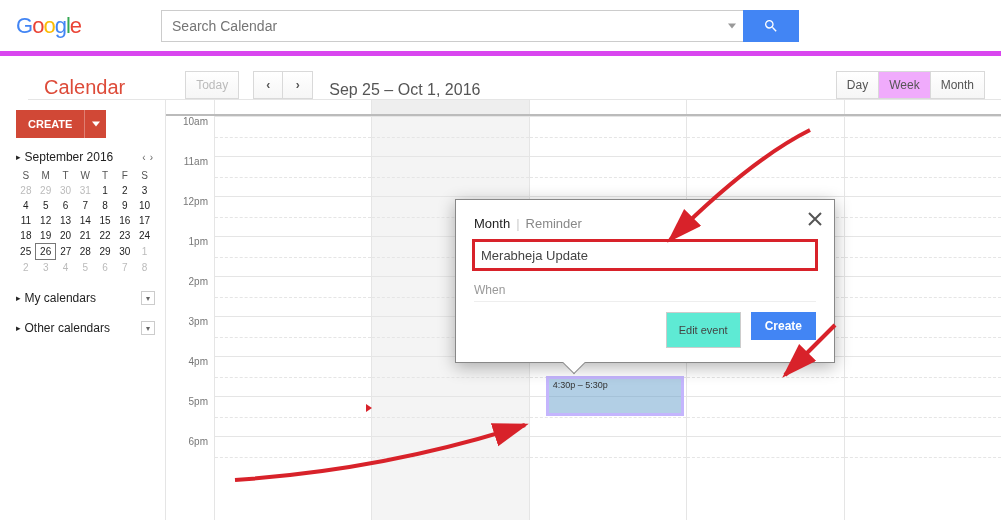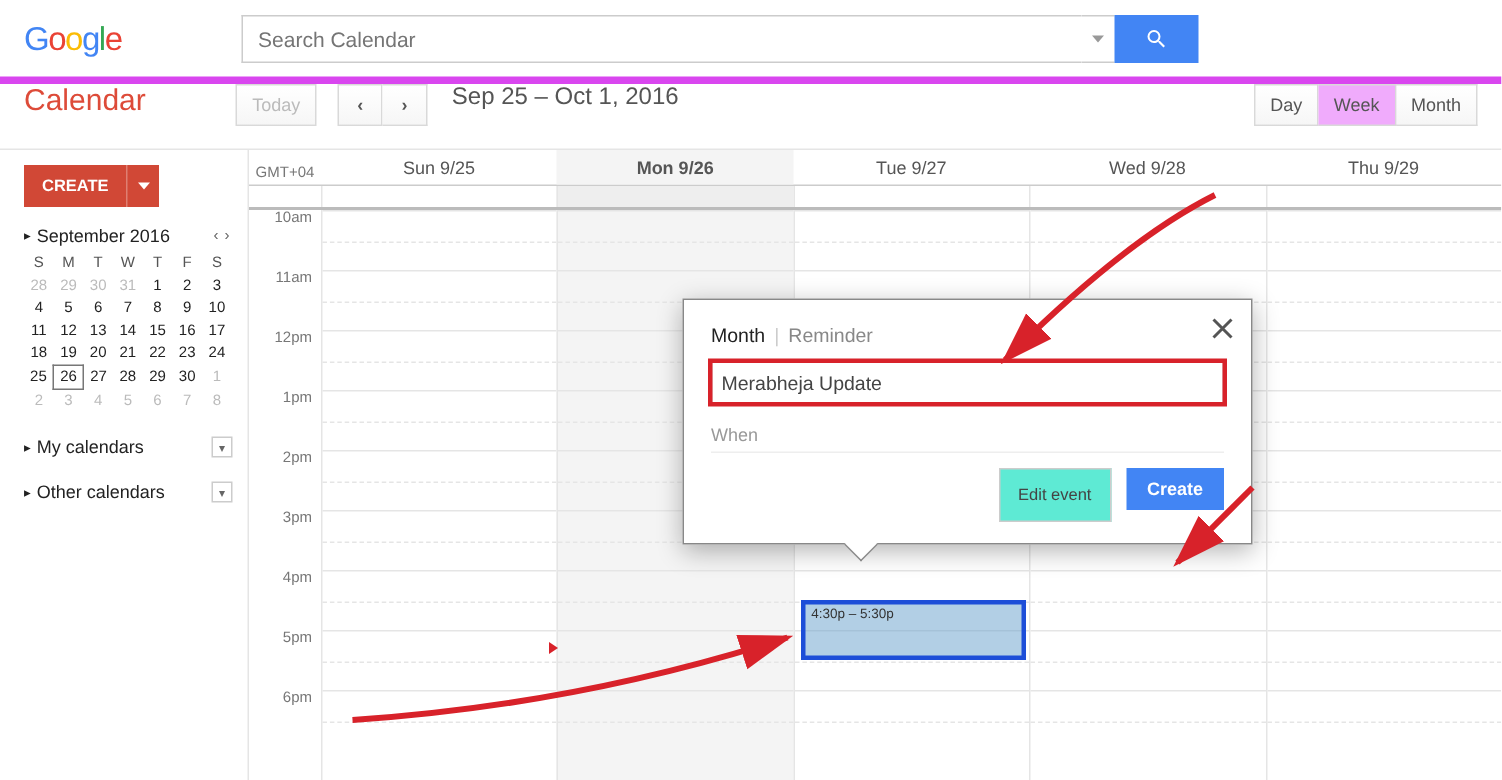--- a/index.html
+++ b/index.html
@@ -7,21 +7,21 @@
   
   .topbar { display: flex; align-items: center; height: 56px; padding: 0 16px; border-bottom: 5px solid #d946ef; }
   .logo { font-size: 22px; font-weight: 500; letter-spacing: -1px; }
   .logo .b { color:#4285F4 } .logo .r { color:#EA4335 } .logo .y { color:#FBBC05 } .logo .g { color:#34A853 }
   .search-wrap { display: flex; margin-left: 80px; }
   .search-input { width: 560px; height: 32px; border: 1px solid #ccc; border-right: none; padding: 0 10px; font-size: 14px; color: #999; background: #fff; }
   .search-caret { width: 22px; height: 32px; border: 1px solid #ccc; border-left: none; border-right: none; background: #fff; display:flex; align-items:center; justify-content:center; color:#888; }
   .search-btn { width: 56px; height: 32px; background: #4285F4; display: flex; align-items: center; justify-content: center; }
   .search-btn svg { fill: #fff; width: 16px; height: 16px; }
   
-  .toolbar { height: 44px; border-bottom: 1px solid #e5e5e5; display: flex; align-items: flex-start; padding: 0 16px; position: relative; }
+  .toolbar { height: 44px; border-bottom: 1px solid #e5e5e5; display: flex; align-items: flex-end; padding: 0 16px; position: relative; margin-left: 28px; }
   .cal-title { color: #DD4B39; font-size: 20px; margin-right: 60px; }
   .btn { border: 1px solid #d9d9d9; background: linear-gradient(#fff,#f6f6f6); height: 28px; padding: 0 10px; font-size: 12px; color: #555; display: inline-flex; align-items: center; cursor: pointer; }
   .btn-group { display: flex; }
   .btn-group .btn:first-child { border-top-right-radius:0; border-bottom-right-radius:0; }
   .btn-group .btn:last-child { border-left: none; }
   .today-btn { color: #bbb; margin-right: 14px; }
   .nav-btn { width: 30px; justify-content: center; font-weight: bold; color:#555;}
   .date-range { margin-left: 16px; font-size: 16px; color: #555; }
   .view-switch { position: absolute; right: 16px; display: flex; }
   .view-switch .btn { border-left: none; }
@@ -56,21 +56,21 @@
   .allday-row .tz-col { }
   .allday-row .cell { flex:1; border-left:1px solid #e5e5e5; }
   .allday-row .cell.active { background:#eee; }
   .time-grid { flex:1; display:flex; overflow:hidden; position:relative; }
   .hours-col { width:48px; }
   .hours-col .hour-label { height:40px; font-size:10px; color:#777; text-align:right; padding-right:6px; }
   .day-col { flex:1; position:relative; border-left:1px solid #e5e5e5; }
   .day-col.active { background:#f4f4f4; }
   .hour-cell { height:40px; border-top:1px solid #e5e5e5; position:relative; }
   .half { position:absolute; top:20px; left:0; right:0; border-top:1px dashed #e5e5e5; }
-  .event-block { position:absolute; left:4px; right:2px; background: rgba(102,160,204,.5); border: 3px solid #1d4ed8; font-size:9px; color:#333; padding:1px 4px; }
+  .event-block { position:absolute; left:16px; right:2px; background: rgba(102,160,204,.5); border: 3px solid #c4b5fd; font-size:9px; color:#333; padding:1px 4px; }
   .now-arrow { position:absolute; left:0; width:0; height:0; border-left:6px solid #D8222A; border-top:4px solid transparent; border-bottom:4px solid transparent; margin-top:-4px; }
   
   .popup { position:absolute; width:380px; background:#fff; border:1px solid #888; box-shadow: 0 4px 16px rgba(0,0,0,.3); padding: 16px 18px 14px; z-index:10; }
   .popup-tabs { font-size:13px; display:flex; align-items:center; gap:6px; margin-bottom:10px; }
   .popup-tabs .divider { color:#ccc; }
   .popup-tabs .t-event { color:#222; font-weight:normal; }
   .popup-tabs .t-rem { color:#888; }
   .popup-close { position:absolute; top:12px; right:12px; cursor:pointer; }
   .popup-close svg { width:14px; height:14px; stroke:#555; stroke-width:2; }
   .title-input { width:100%; border:1px solid #ccc; outline:3px solid #D8222A; outline-offset:-1px; height:28px; padding:0 6px; font-size:13px; color:#444; margin-bottom:14px; }
@@ -212,28 +212,20 @@
       <span class="dd">▾</span>
     </div>
     <div class="side-section">
       <span class="tri">▸</span>
       <span class="txt">Other calendars</span>
       <span class="dd">▾</span>
     </div>
   </div>
 
   <div class="grid-wrap">
-    <div class="day-headers" id="day-headers">
-        <div class="tz-col">GMT+04</div>
-        <div class="day-head">Sun 9/25</div>
-        <div class="day-head active">Mon 9/26</div>
-        <div class="day-head">Tue 9/27</div>
-        <div class="day-head">Wed 9/28</div>
-        <div class="day-head">Thu 9/29</div>
-      </div>
     <div class="allday-row" id="allday-row">
         <div class="tz-col"></div>
         <div class="cell"></div>
         <div class="cell active"></div>
         <div class="cell"></div>
         <div class="cell"></div>
         <div class="cell"></div>
       </div>
     <div class="time-grid" id="time-grid">
         <div class="hours-col" style="position: relative;">

